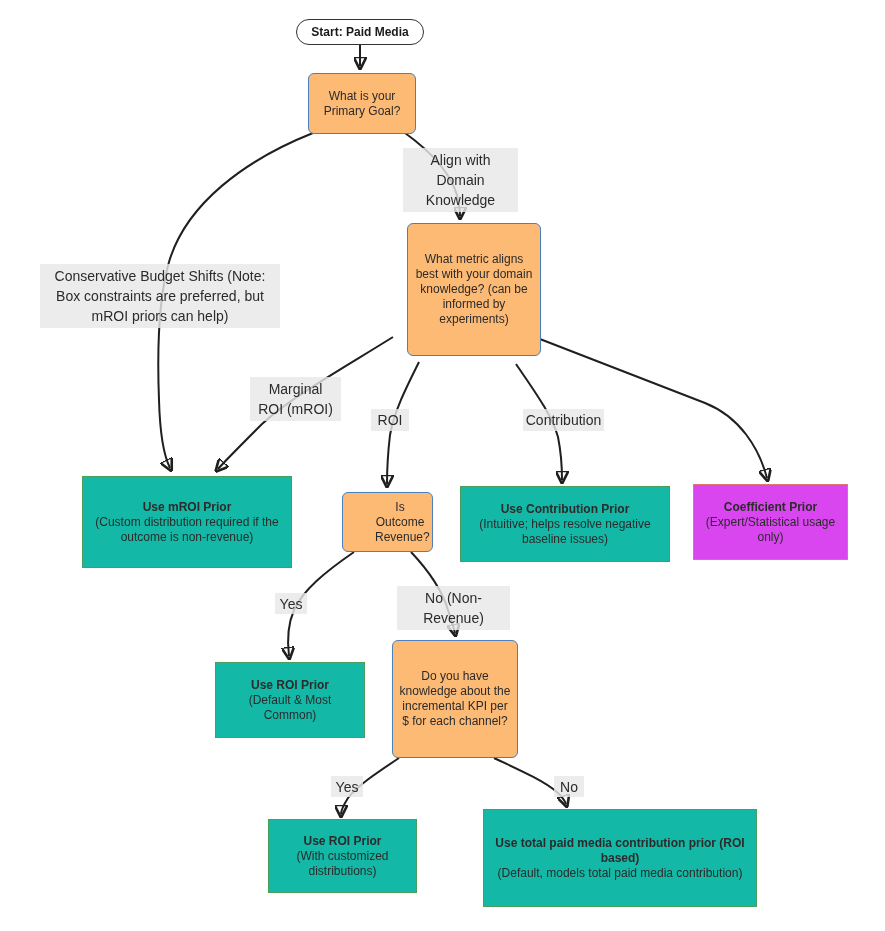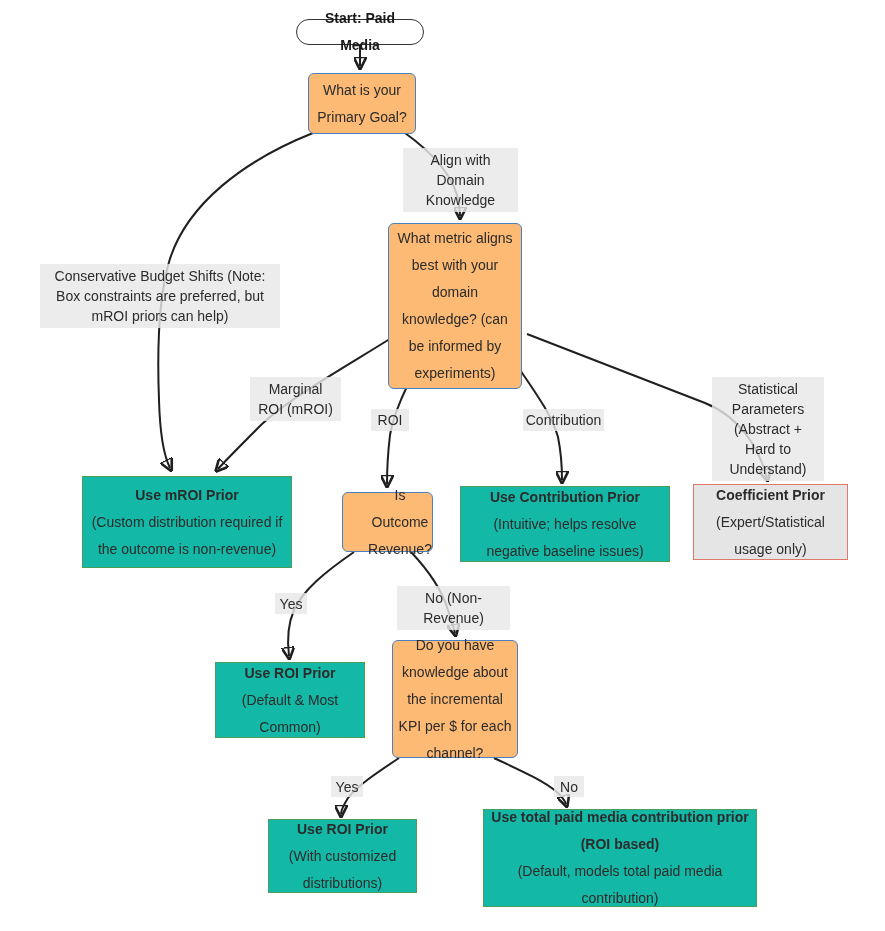--- a/index.html
+++ b/index.html
@@ -9,35 +9,35 @@
   }
   .edges{position:absolute;left:0;top:0;z-index:1;}
   .edges path{fill:none;stroke:#1f1f1f;stroke-width:2px;}
   .edge-label{
     position:absolute;z-index:2;background:rgba(232,232,232,0.82);
     text-align:center;font-size:14px;line-height:20px;padding:2px 5px;
     box-sizing:border-box;display:flex;align-items:center;justify-content:center;
   }
   .node{
     position:absolute;z-index:3;box-sizing:border-box;
-    display:flex;flex-direction:column;align-items:center;justify-content:center;
-    text-align:center;font-size:14px;line-height:27px;padding:4px 7px;
+    display:flex;flex-direction:column;justify-content:center;
+    text-align:center;font-size:12px;line-height:15px;padding:4px 7px;
   }
   .node-start{
     background:#ffffff;border:1.5px solid #333333;border-radius:14px;
     font-weight:bold;color:#1a1a1a;
   }
   .node-question{
     background:#fdba74;border:1.5px solid #4b7fbe;border-radius:6px;
   }
   .node-result{
     background:#14b8a6;border:1.5px solid #4a9e5c;
   }
   .node-warning{
-    background:#e5e5e5;border:1.5px solid #e0766c;
+    background:#d946ef;border:1.5px solid #e0766c;
   }
   .node .title{font-weight:bold;}
 </style>
 </head>
 <body>
 
 <div class="canvas">
 
   <svg class="edges" width="885" height="931" viewBox="0 0 885 931">
     <defs>
@@ -66,23 +66,20 @@
   </div>
   <div class="edge-label" style="left:40px;top:264px;width:240px;min-height:60px;">
     <span>Conservative Budget Shifts (Note: Box constraints are preferred, but mROI priors can help)</span>
   </div>
   <div class="edge-label" style="left:371px;top:409px;width:38px;height:22px;">
     <span>ROI</span>
   </div>
   <div class="edge-label" style="left:523px;top:409px;width:81px;height:22px;">
     <span>Contribution</span>
   </div>
-  <div class="edge-label" style="left:712px;top:377px;width:112px;min-height:86px;">
-    <span>Statistical Parameters (Abstract + Hard to Understand)</span>
-  </div>
   <div class="edge-label" style="left:275px;top:593px;width:32px;height:21px;">
     <span>Yes</span>
   </div>
   <div class="edge-label" style="left:397px;top:586px;width:113px;min-height:40px;justify-content:flex-end;">
     <span>No (Non-Revenue)</span>
   </div>
   <div class="edge-label" style="left:331px;top:776px;width:32px;height:21px;">
     <span>Yes</span>
   </div>
   <div class="edge-label" style="left:554px;top:776px;width:30px;height:21px;">
@@ -90,21 +87,21 @@
   </div>
 
   <div class="node node-start" style="left:296px;top:19px;width:128px;height:26px;">
     <span>Start: Paid Media</span>
   </div>
 
   <div class="node node-question" style="left:308px;top:73px;width:108px;height:61px;">
     <span>What is your Primary Goal?</span>
   </div>
 
-  <div class="node node-question" style="left:388px;top:223px;width:134px;height:166px;">
+  <div class="node node-question" style="left:407px;top:223px;width:134px;height:133px;">
     <span>What metric aligns best with your domain knowledge? (can be informed by experiments)</span>
   </div>
 
   <div class="node node-result" style="left:82px;top:476px;width:210px;height:92px;">
     <span class="title">Use mROI Prior</span>
     <span>(Custom distribution required if the outcome is non-revenue)</span>
   </div>
 
   <div class="node node-question" style="left:342px;top:492px;width:91px;height:60px;padding-left:32px;">
     <span>Is Outcome Revenue?</span>

